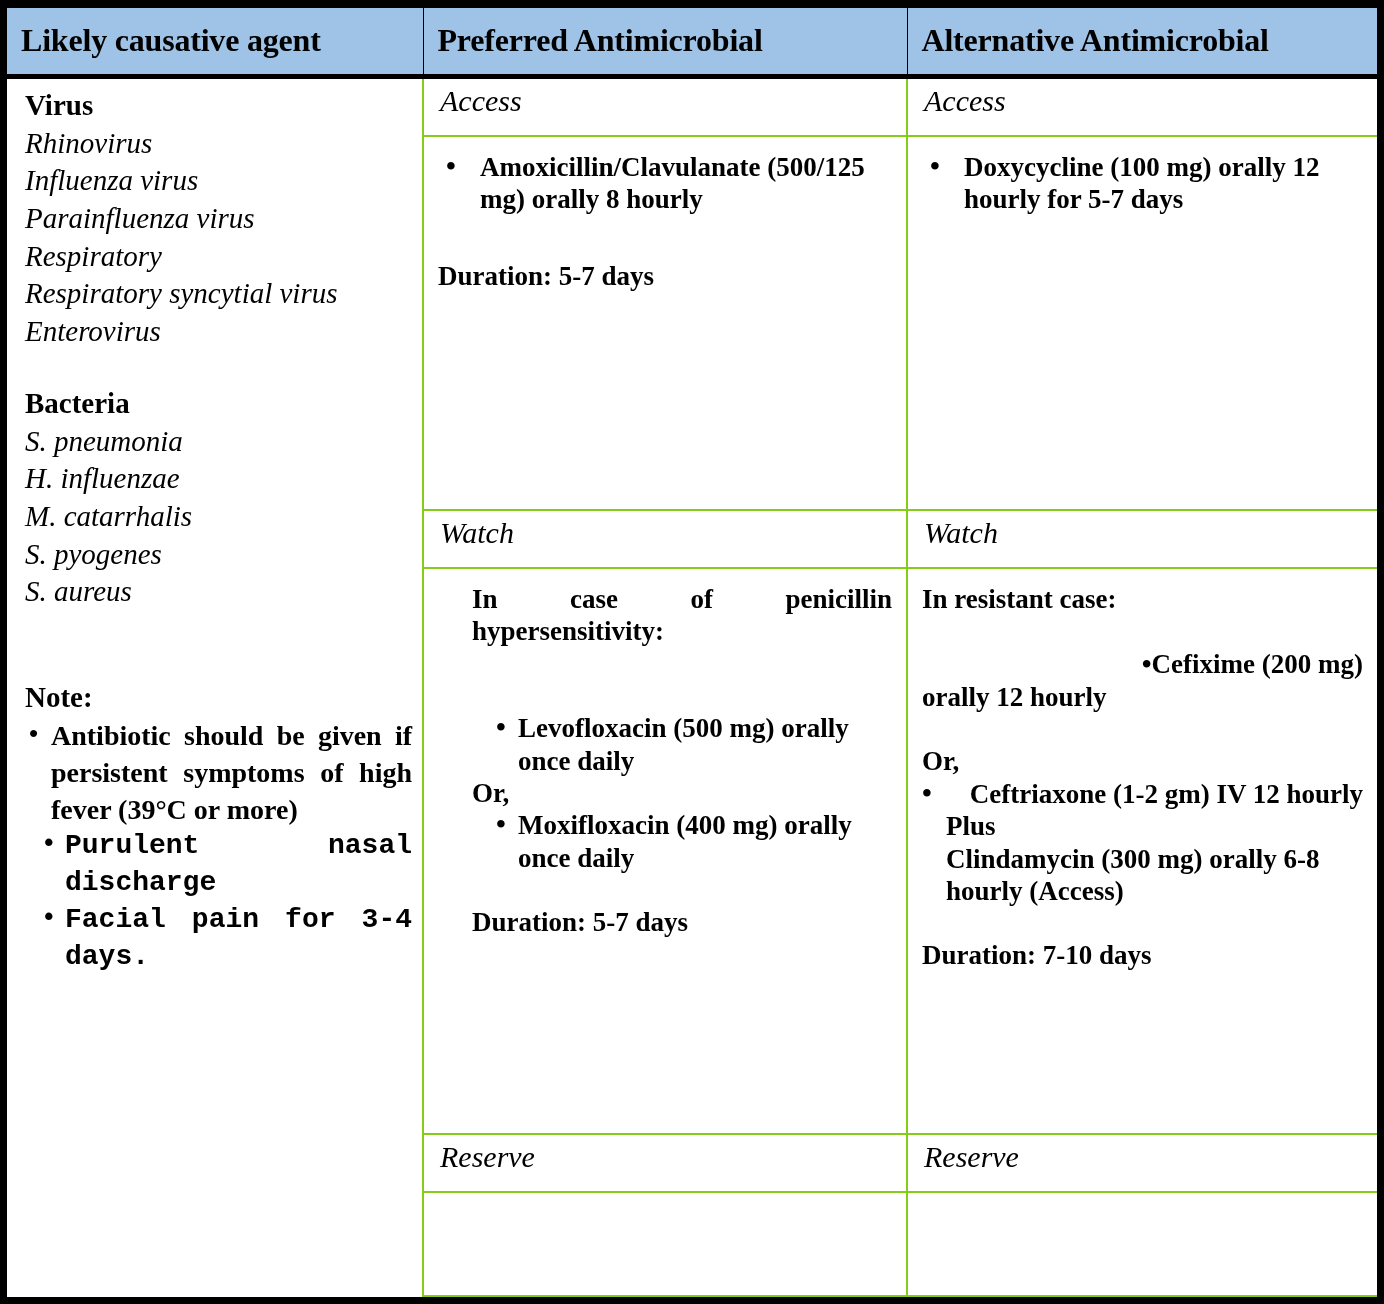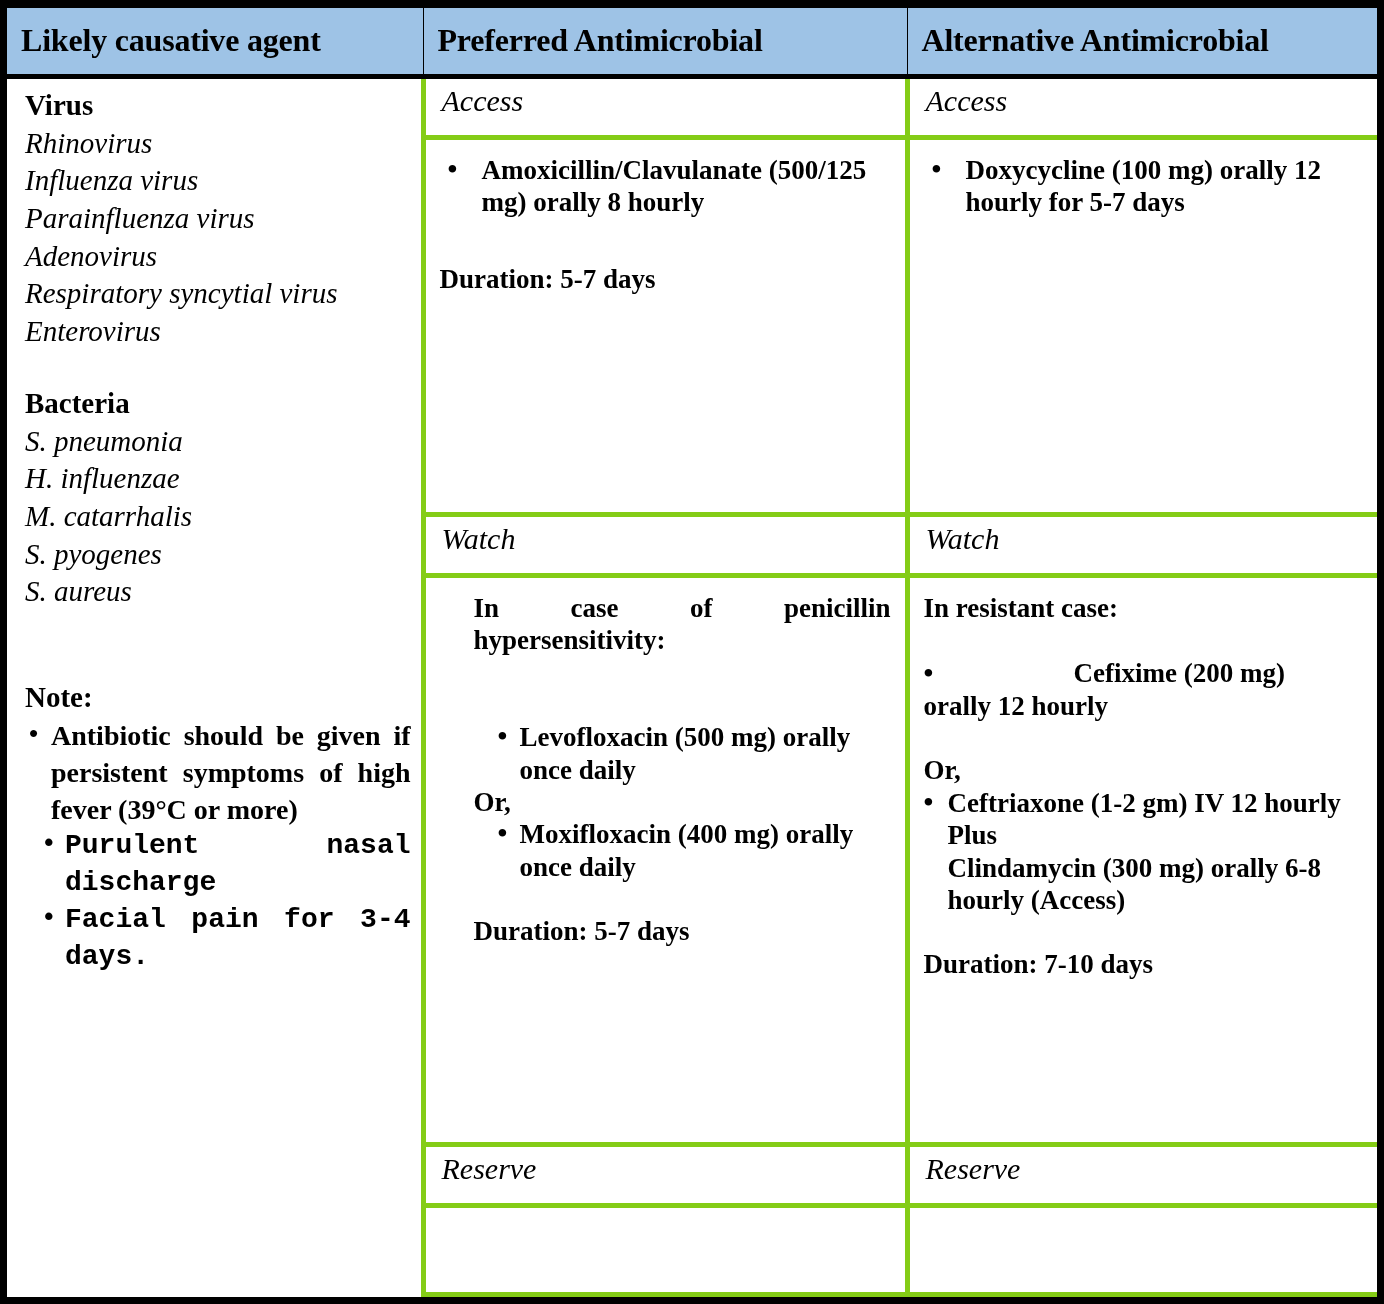--- a/index.html
+++ b/index.html
@@ -46,21 +46,21 @@
     padding: 6px 0 8px 14px;
     height: 52px;
     vertical-align: middle;
     letter-spacing: -0.2px;
   }
   thead th.h1 { border-left: none; }
   thead th.h3 { border-right: none; }
 
   
   td {
-    border: 5px solid #84cc16;
+    border: 2px solid #84cc16;
     vertical-align: top;
     padding: 0;
   }
   td.col1 {
     border-left: none;
     border-top: none;
     border-bottom: none;
     padding: 8px 10px 0 18px;
   }
   td.col3 { border-right: none; }
@@ -147,20 +147,21 @@
     font-size: 28px;
   }
   ul.drug.indent li {
     padding-left: 46px;
   }
   ul.drug.indent li::before {
     left: 24px;
   }
   ul.drug.tight li {
     padding-left: 24px;
+    text-align: right;
   }
   ul.drug.tight li::before {
     left: 0px;
   }
   .justify-force {
     text-align: justify;
   }
   .justify-force::after {
     content: "";
     display: inline-block;
@@ -173,20 +174,21 @@
 
   .hang {
     padding-left: 24px;
     text-indent: 0;
     line-height: 1.2;
   }
   .cefixime-line {
     position: relative;
     padding-left: 0;
     line-height: 1.2;
+    text-align: right;
   }
   .cefixime-line .bull {
     display: inline-block;
     width: 150px;
   }
   .cefixime-line .bull::before {
     content: "\2022";
     font-size: 28px;
   }
 </style>
@@ -211,21 +213,21 @@
 
     <tbody>
 
       <tr>
         <td class="col1" rowspan="6">
 
           <div class="grp-head">Virus</div>
           <div class="organism">Rhinovirus</div>
           <div class="organism">Influenza virus</div>
           <div class="organism">Parainfluenza virus</div>
-          <div class="organism">Adenovirus</div>
+          <div class="organism">Respiratory</div>
           <div class="organism">Respiratory syncytial virus</div>
           <div class="organism">Enterovirus</div>
 
           <div class="spacer-line"></div>
 
           <div class="grp-head">Bacteria</div>
           <div class="organism">S. pneumonia</div>
           <div class="organism">H. influenzae</div>
           <div class="organism">M. catarrhalis</div>
           <div class="organism">S. pyogenes</div>

